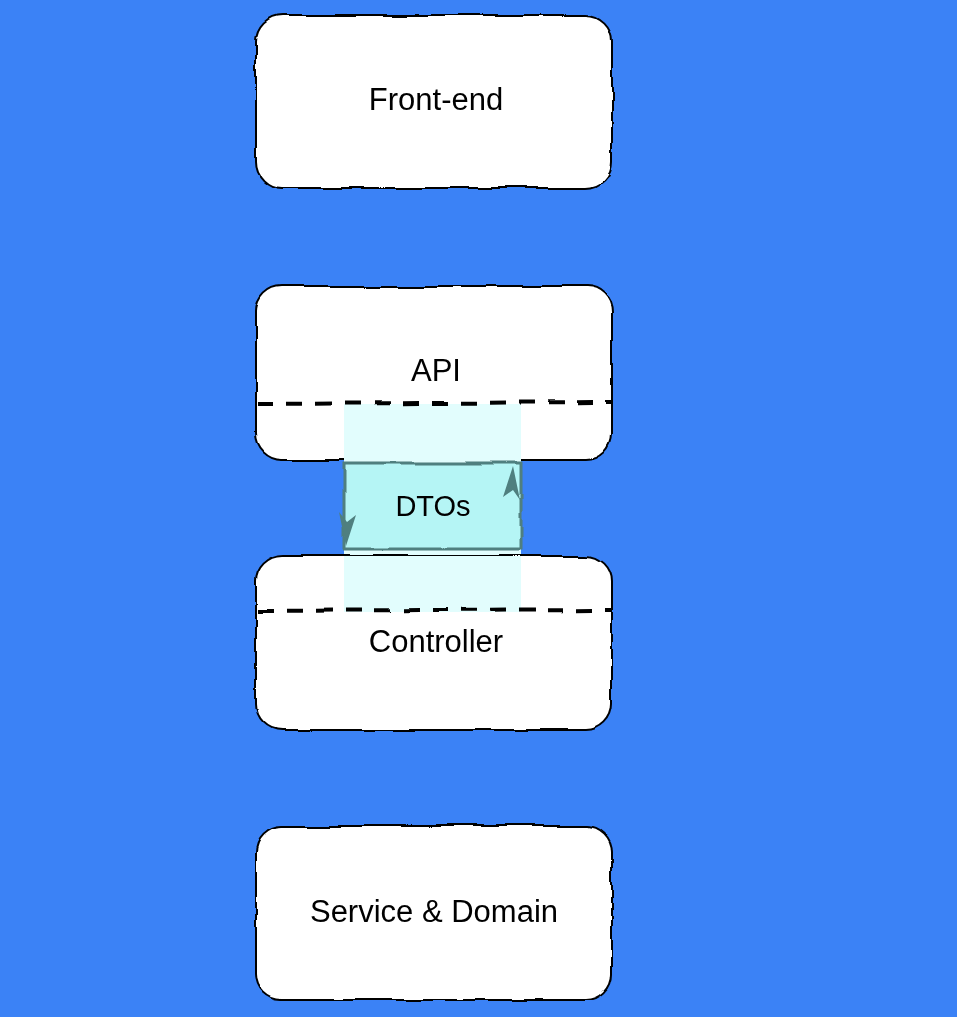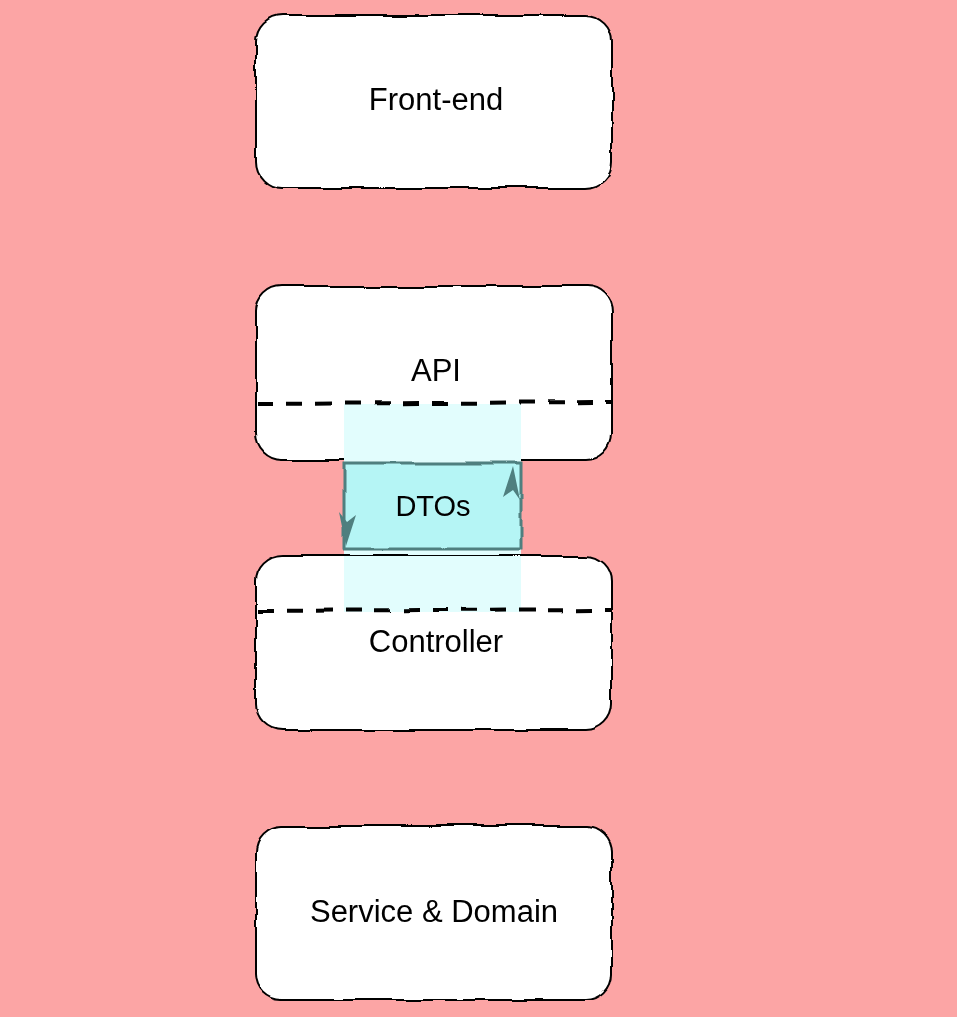--- a/index.html
+++ b/index.html
@@ -8,21 +8,21 @@
     padding: 0;
     background: #000000;
   }
   body {
     font-family: "Liberation Sans", sans-serif;
   }
   #canvas {
     position: relative;
     width: 957px;
     height: 1017px;
-    background: #fca5a5;
+    background: #3b82f6;
     overflow: hidden;
   }
   #diagram-svg {
     position: absolute;
     left: 0;
     top: 0;
     width: 957px;
     height: 1017px;
     display: block;
   }

